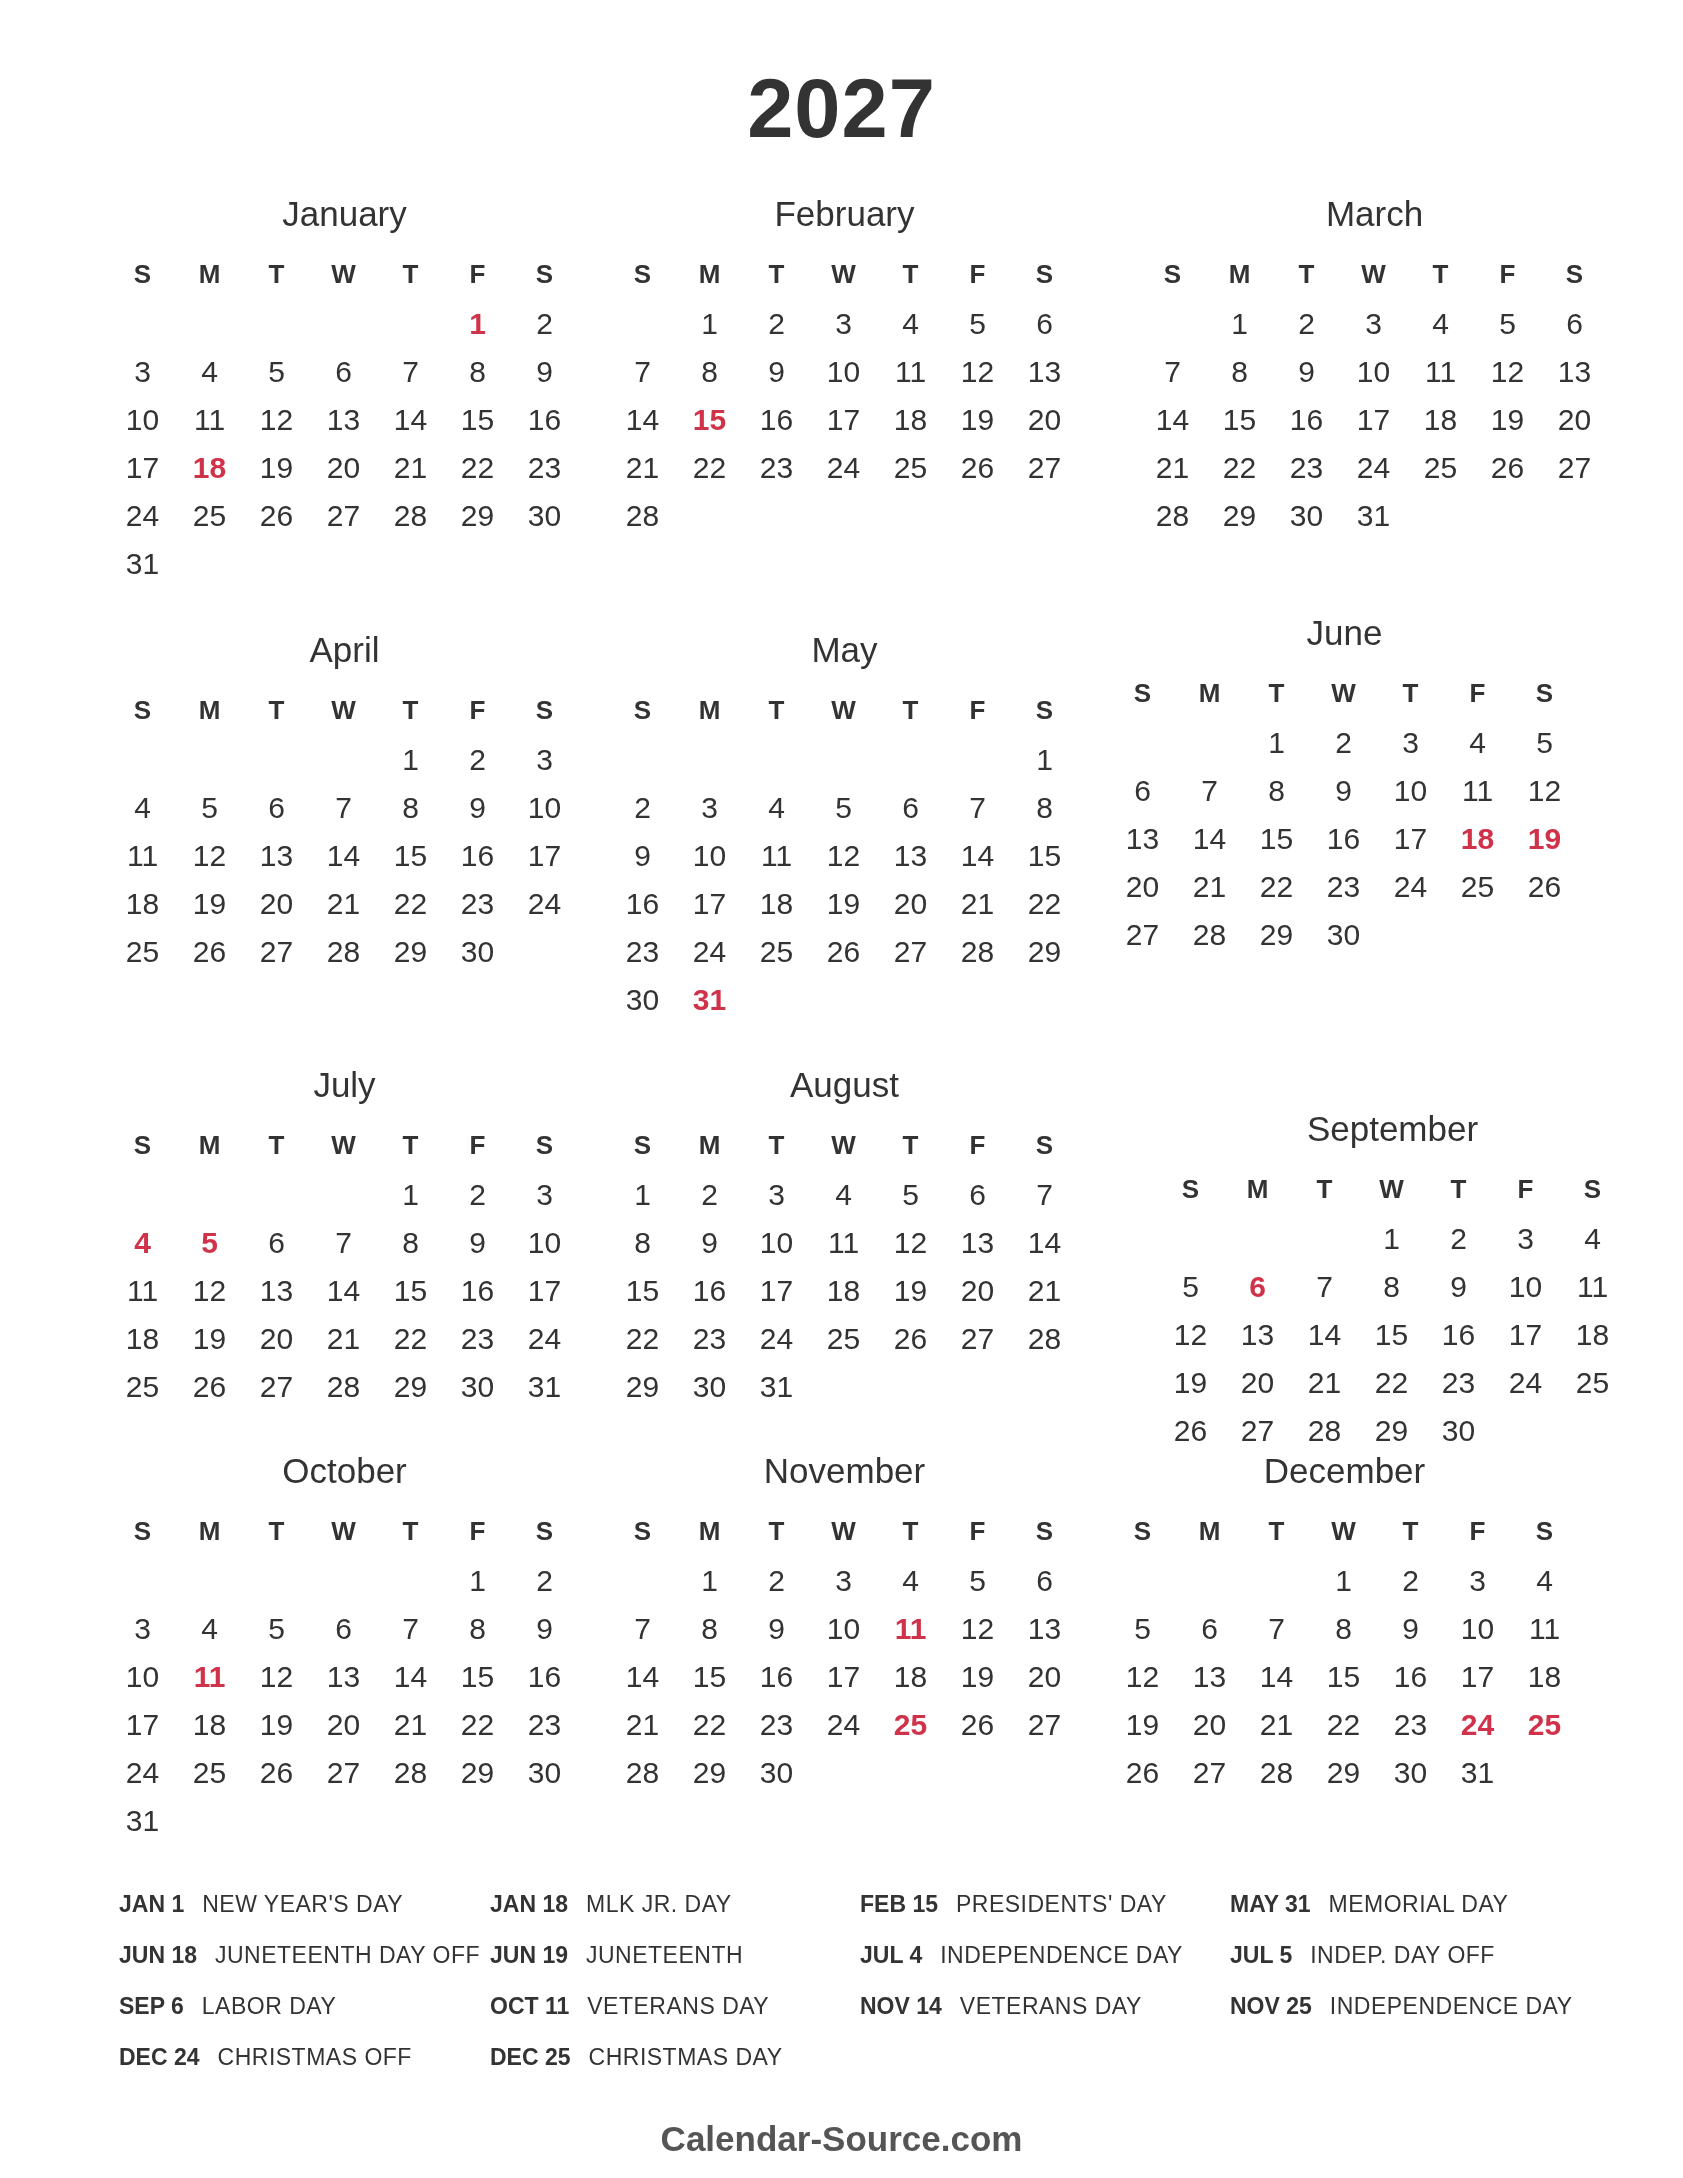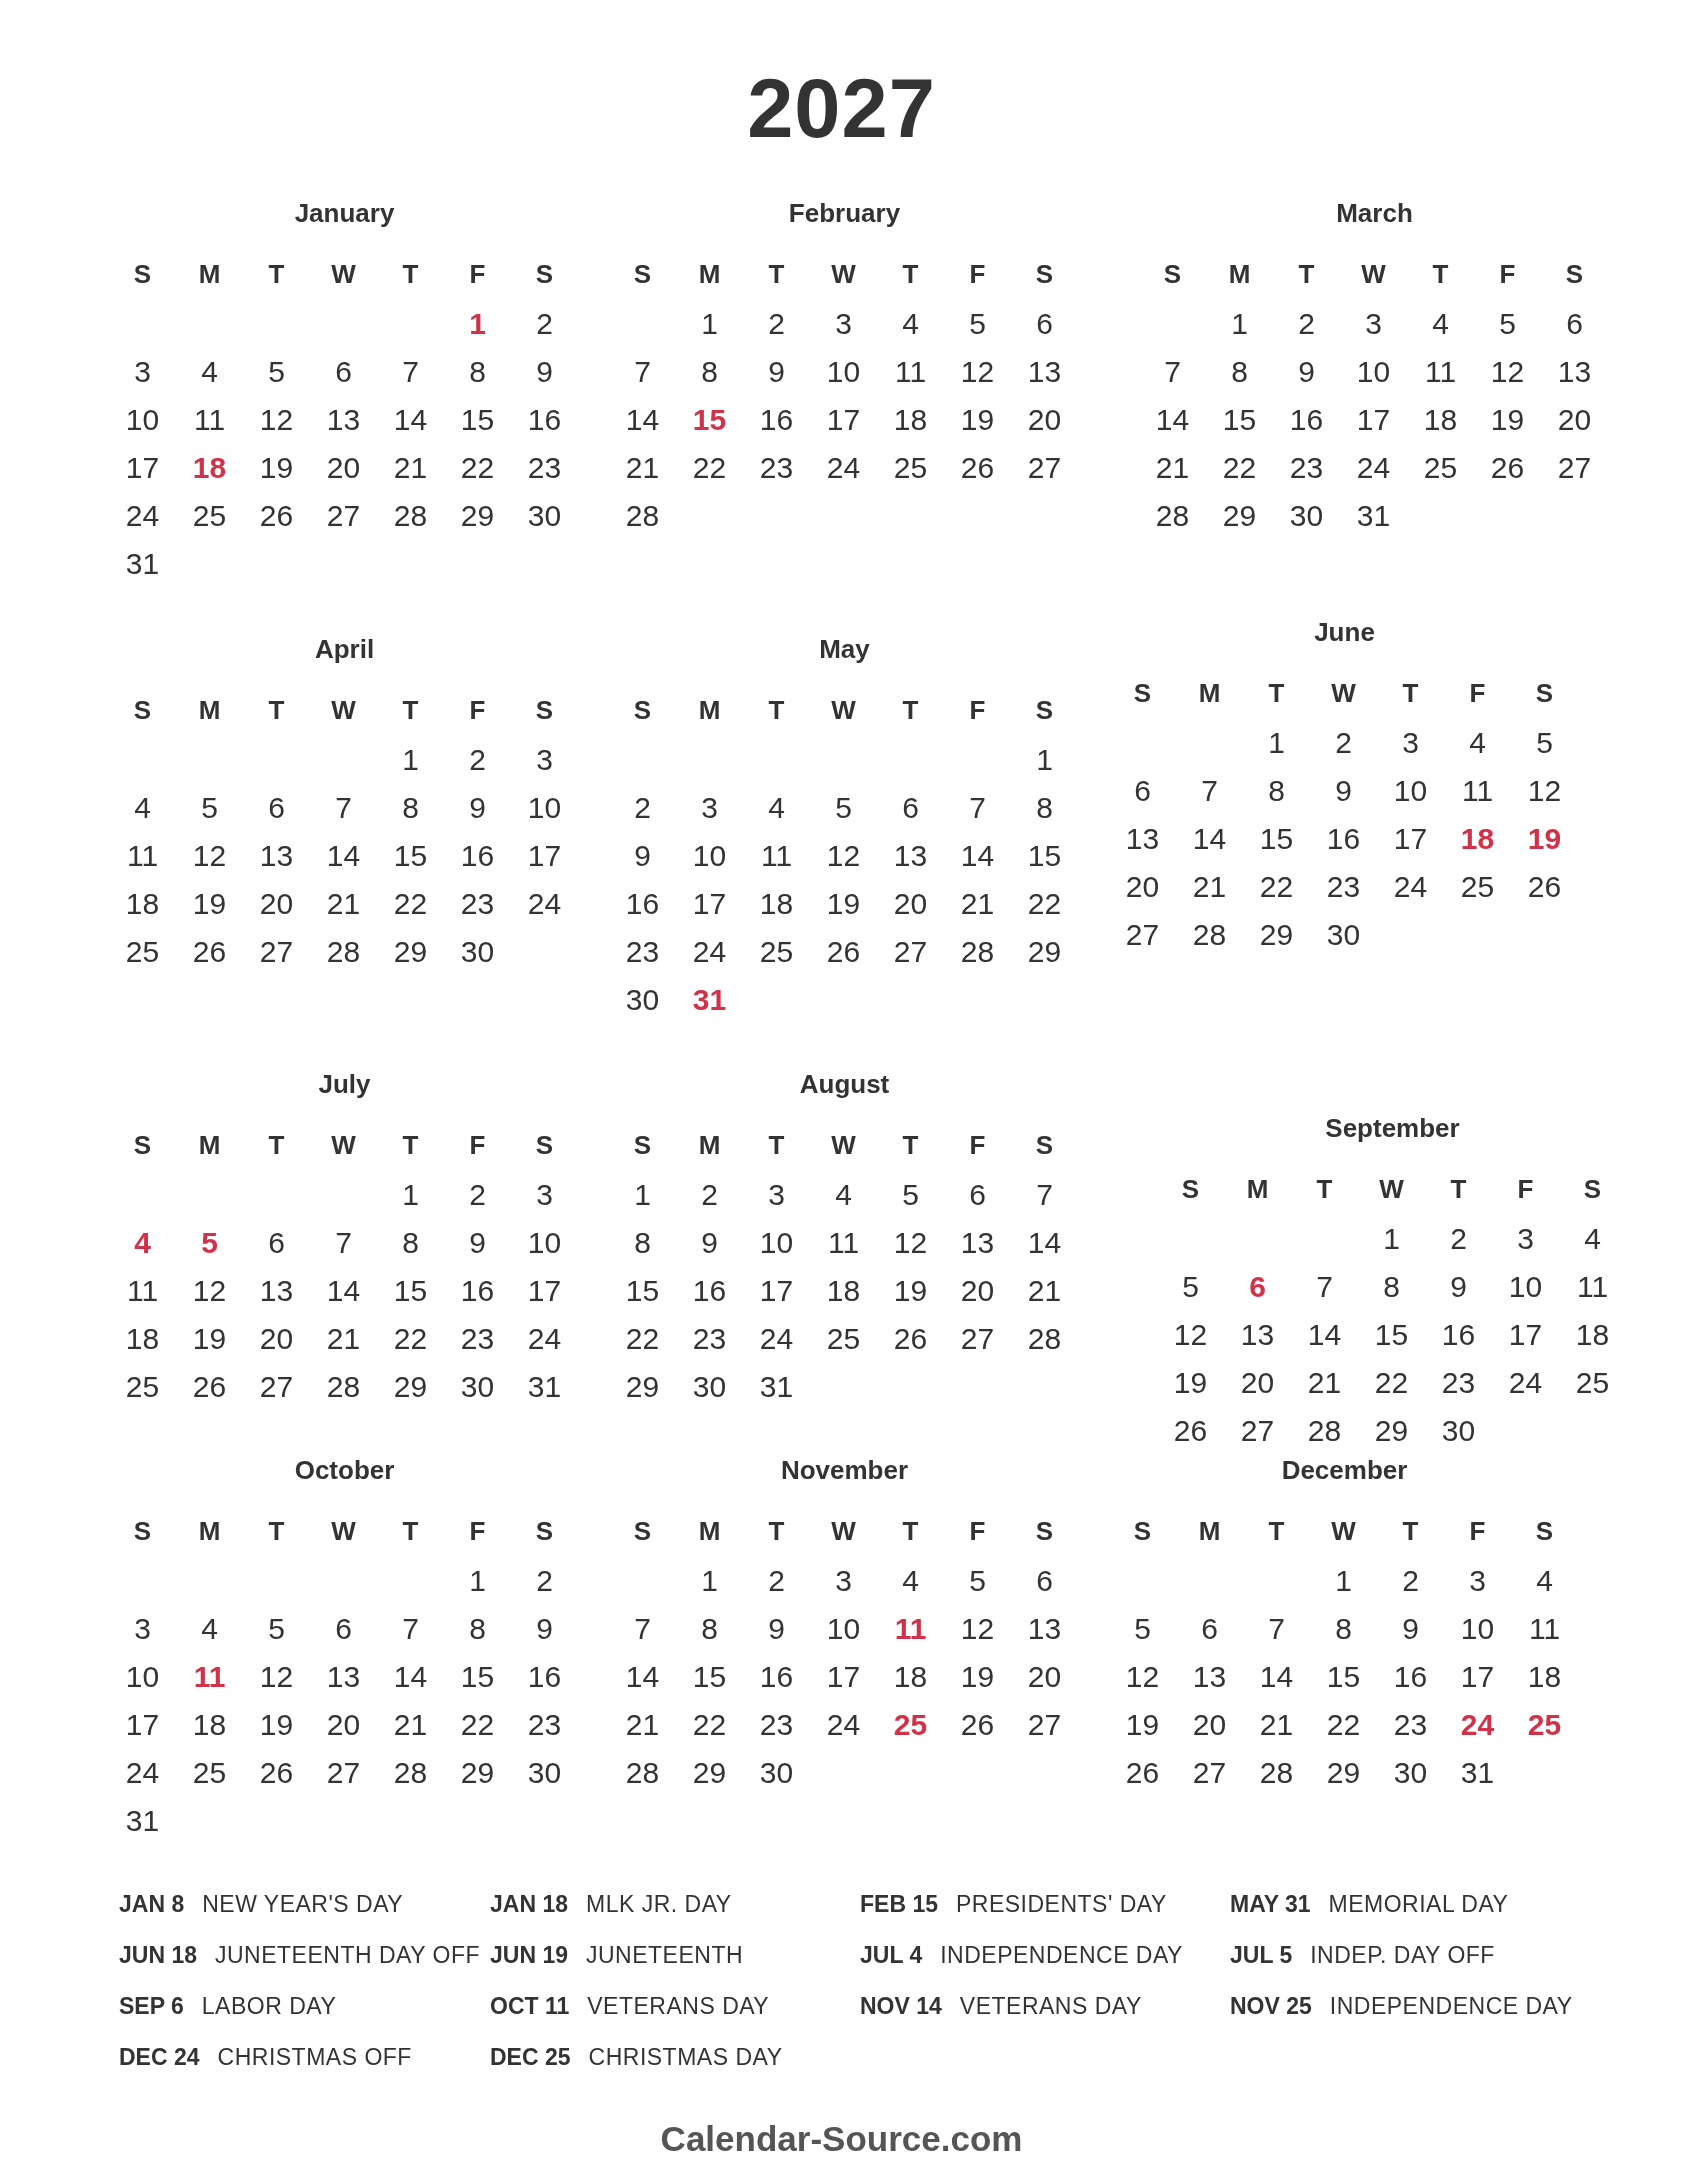--- a/index.html
+++ b/index.html
@@ -1,20 +1,20 @@
 <!DOCTYPE html>
 <html><head>
 <meta charset="utf-8">
 <style>
   html,body{margin:0;padding:0;background:#ffffff;}
   body{width:1683px;height:2178px;position:relative;font-family:"Liberation Sans","DejaVu Sans",sans-serif;color:#333333;overflow:hidden;}
   .year{position:absolute;top:61px;left:0;width:1683px;text-align:center;font-size:83px;font-weight:700;letter-spacing:1px;color:#333333;}
   .grid{position:absolute;top:188px;left:109px;width:1465px;}
   .month{position:absolute;width:471px;}
-  .month-title{text-align:center;font-size:26px;font-weight:700;height:51px;line-height:51px;color:#333333;}
+  .month-title{text-align:center;font-size:35px;font-weight:400;height:51px;line-height:51px;color:#333333;}
   .dow-row,.week-row{display:grid;grid-template-columns:repeat(7,67px);}
   .dow-row{margin-top:10px;height:51px;align-items:center;}
   .dow{text-align:center;font-size:26px;font-weight:700;color:#333333;}
   .week-row{height:48px;align-items:center;}
   .day{text-align:center;font-size:30px;color:#333333;}
   .day.hol{color:#d0324a;font-weight:700;}
   .legend{position:absolute;top:1891px;left:119px;width:1465px;display:grid;grid-template-columns:371px 370px 370px 376px;row-gap:24px;}
   .legend-item{font-size:23px;white-space:nowrap;height:27px;line-height:27px;}
   .legend-date{font-weight:700;color:#333333;margin-right:18px;}
   .legend-name{color:#333333;letter-spacing:0.5px;}
@@ -733,21 +733,21 @@
         <div class="day">28</div>
         <div class="day">29</div>
         <div class="day">30</div>
         <div class="day">31</div>
         <div class="day"></div>
       </div>
     </div>
   </div>
 
 <div class="legend" id="legend">
-    <div class="legend-item"><span class="legend-date">JAN 8</span><span class="legend-name">NEW YEAR'S DAY</span></div>
+    <div class="legend-item"><span class="legend-date">JAN 1</span><span class="legend-name">NEW YEAR'S DAY</span></div>
     <div class="legend-item"><span class="legend-date">JAN 18</span><span class="legend-name">MLK JR. DAY</span></div>
     <div class="legend-item"><span class="legend-date">FEB 15</span><span class="legend-name">PRESIDENTS' DAY</span></div>
     <div class="legend-item"><span class="legend-date">MAY 31</span><span class="legend-name">MEMORIAL DAY</span></div>
     <div class="legend-item"><span class="legend-date">JUN 18</span><span class="legend-name">JUNETEENTH DAY OFF</span></div>
     <div class="legend-item"><span class="legend-date">JUN 19</span><span class="legend-name">JUNETEENTH</span></div>
     <div class="legend-item"><span class="legend-date">JUL 4</span><span class="legend-name">INDEPENDENCE DAY</span></div>
     <div class="legend-item"><span class="legend-date">JUL 5</span><span class="legend-name">INDEP. DAY OFF</span></div>
     <div class="legend-item"><span class="legend-date">SEP 6</span><span class="legend-name">LABOR DAY</span></div>
     <div class="legend-item"><span class="legend-date">OCT 11</span><span class="legend-name">VETERANS DAY</span></div>
     <div class="legend-item"><span class="legend-date">NOV 14</span><span class="legend-name">VETERANS DAY</span></div>

